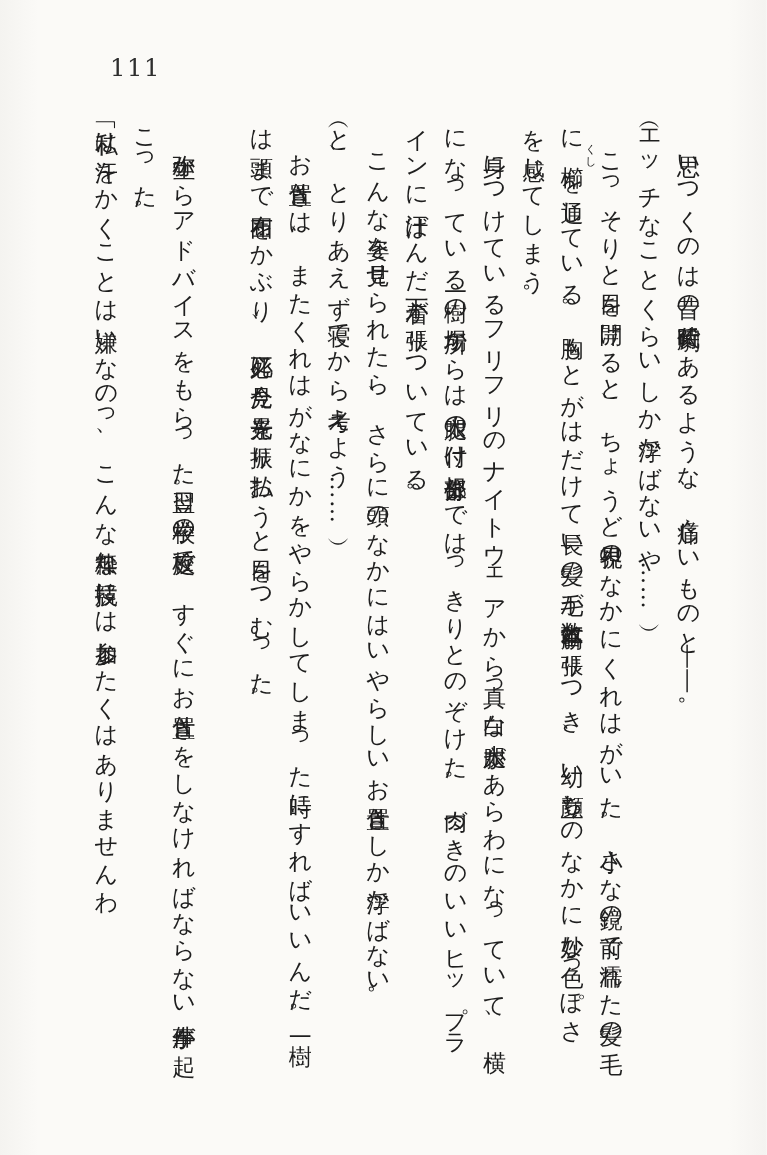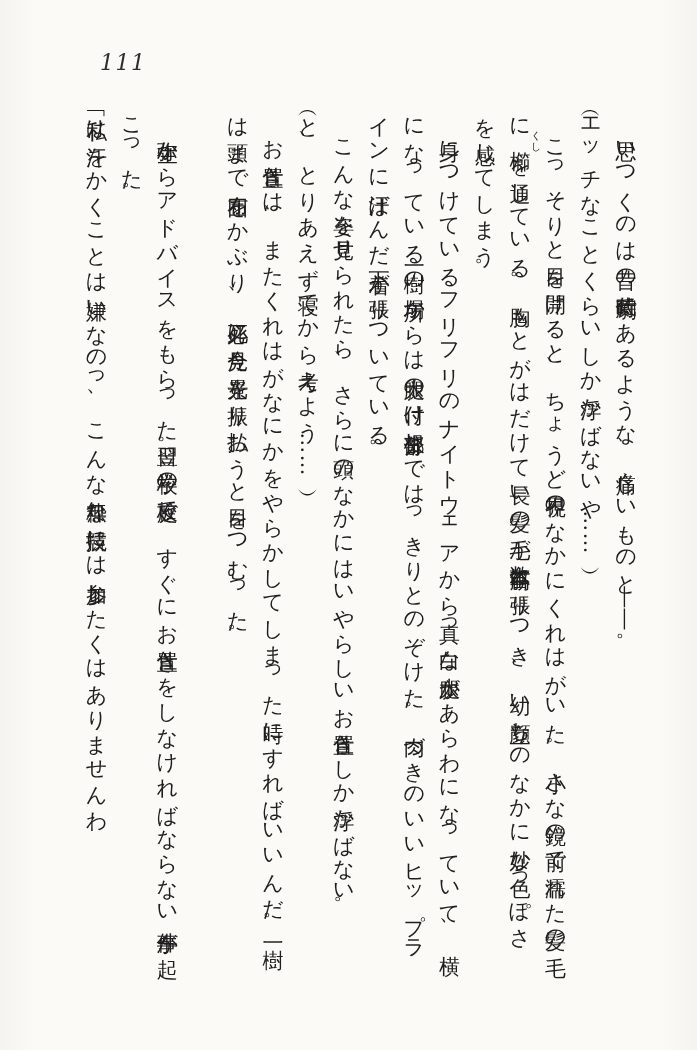--- a/index.html
+++ b/index.html
@@ -9,21 +9,20 @@
     height: 1050px;
     background: linear-gradient(90deg, #f4f3f0 0%, #fbfaf7 5%, #fbfaf7 95%, #f4f3f0 100%);
     font-family: "DejaVu Serif", "Liberation Serif", serif;
     overflow: hidden;
   }
   .page-number {
     position: absolute;
     top: 50px;
     left: 100px;
     font-size: 22px;
-    font-style: italic;
     letter-spacing: 1.5px;
     color: #2e2e2e;
   }
   .text-block {
     position: absolute;
     top: 103px;
     right: 54px;
     width: 568px;
     height: 853px;
     writing-mode: vertical-rl;

